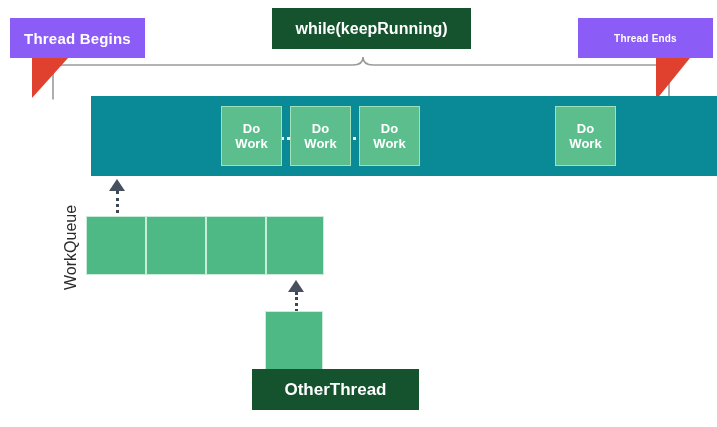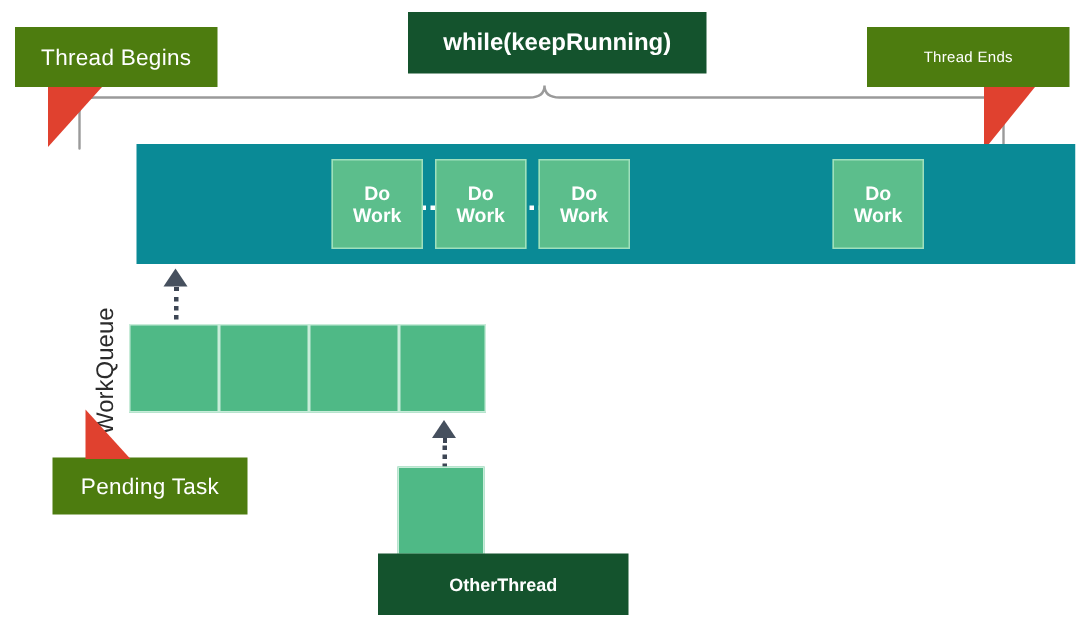--- a/index.html
+++ b/index.html
@@ -12,23 +12,23 @@
     width: 717px;
     height: 427px;
     background: #ffffff;
     overflow: hidden;
     font-family: "Liberation Sans", sans-serif;
   }
   .abs { position: absolute; }
 
   
   .callout {
-    background: #4d7c0f;
+    background: #8b5cf6;
     color: #ffffff;
-    font-weight: normal;
+    font-weight: bold;
     display: flex;
     align-items: center;
     justify-content: center;
     letter-spacing: .2px;
     box-sizing: border-box;
     text-align: center;
   }
   .callout-tail {
     position: absolute;
     width: 0; height: 0;
@@ -169,29 +169,23 @@
 
   <div class="abs vlabel" style="left:62px; top:290px;">WorkQueue</div>
 
   <div class="abs" style="left:86px; top:216px; width:238px; height:59px;">
     <div class="abs queue-cell" style="left:0px;   top:0; width:60px; height:59px;"></div>
     <div class="abs queue-cell" style="left:60px;  top:0; width:60px; height:59px;"></div>
     <div class="abs queue-cell" style="left:120px; top:0; width:60px; height:59px;"></div>
     <div class="abs queue-cell" style="left:180px; top:0; width:58px; height:59px;"></div>
   </div>
 
-  <div class="abs" style="left:35px; top:305px; width:130px; height:38px;">
-    <div class="callout-tail" style="left:22px; top:-32px; border-left:0 solid transparent; border-right:30px solid transparent; border-bottom:33px solid #e0412f;"></div>
-    <div class="callout" style="width:130px; height:38px; font-size:15px;">
-      <span>Pending Task</span>
-    </div>
-  </div>
 
   <div class="abs arrow-up" style="left:288px; top:280px;"></div>
   <div class="abs dotline-dark" style="left:295px; top:292px; height:61px;"></div>
 
   <div class="abs queue-cell" style="left:265px; top:311px; width:58px; height:59px;"></div>
 
-  <div class="abs slate" style="left:252px; top:369px; width:167px; height:41px; font-size:12px;">
+  <div class="abs slate" style="left:252px; top:369px; width:167px; height:41px; font-size:17px;">
     <span>OtherThread</span>
   </div>
 
 </div>
 
 </body></html>

